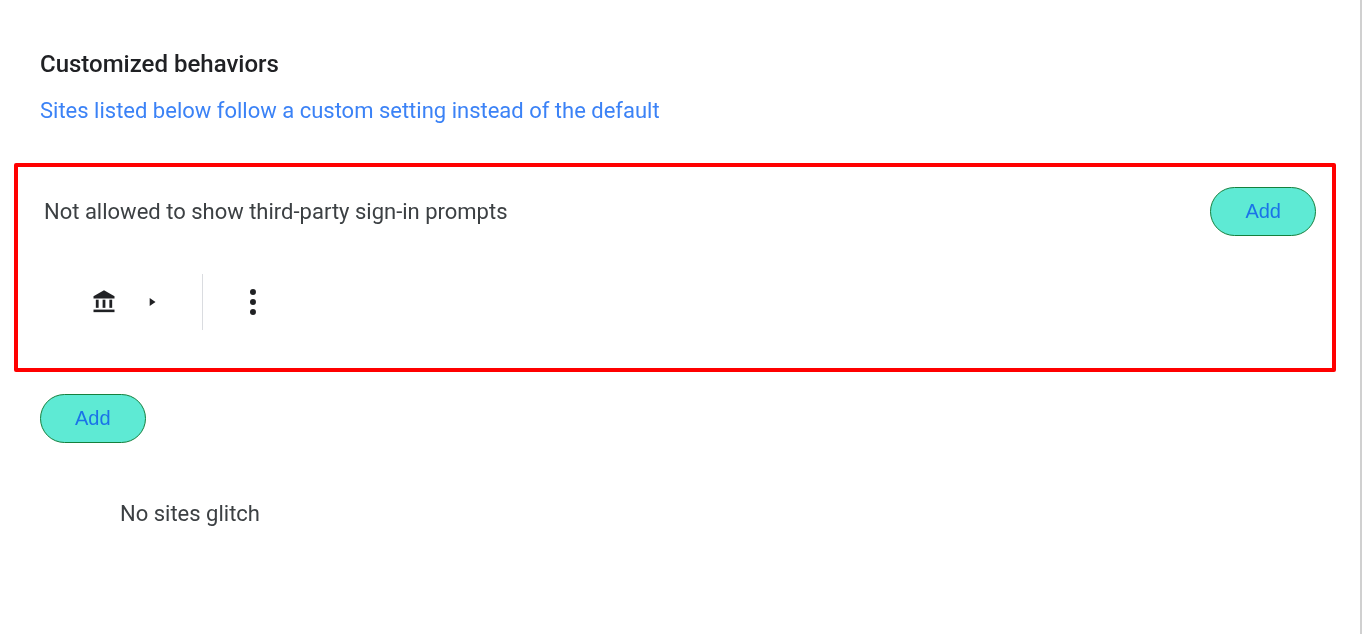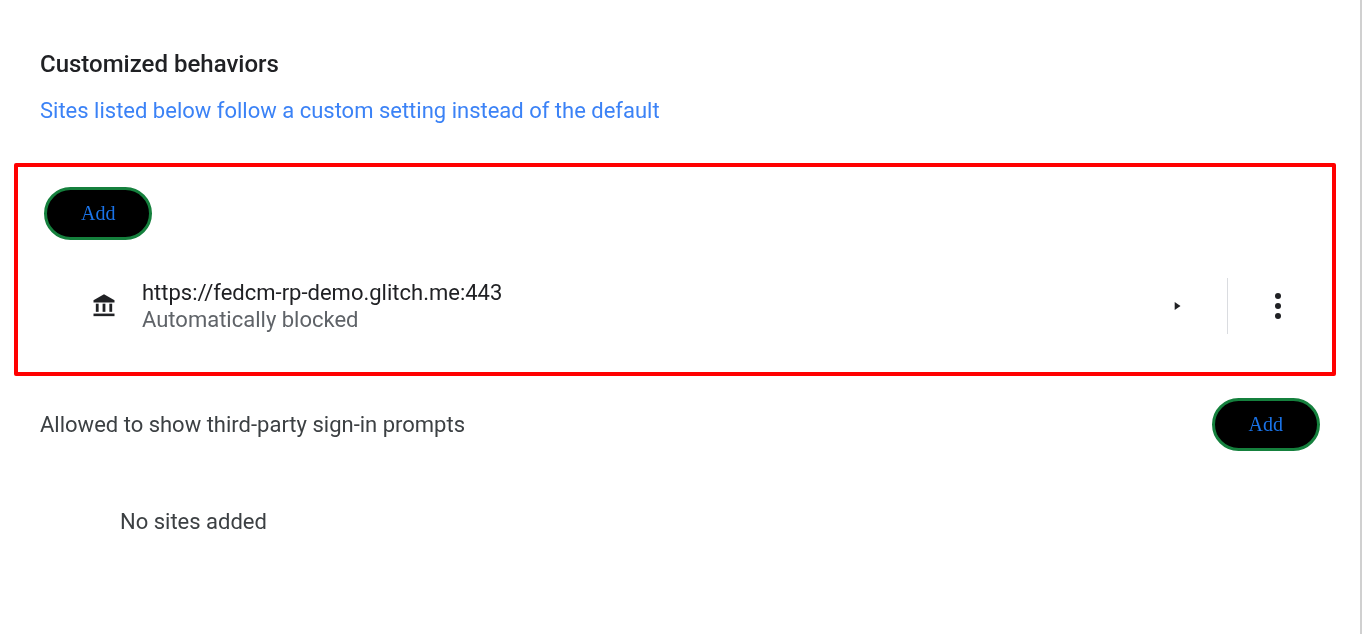--- a/index.html
+++ b/index.html
@@ -45,29 +45,28 @@
     margin-bottom: 18px;
   }
   .list-header-row.standalone {
     padding: 4px 0;
   }
   .list-header-label {
     font-size: 22px;
     color: #3c4043;
   }
   .add-button {
-    border: 3px solid #15803d;
-    background: #000000;
+    border: 1px solid #15803d;
+    background: #5eead4;
     color: #1a73e8;
     font-size: 20px;
     font-weight: 500;
     padding: 12px 34px;
     border-radius: 999px;
     cursor: pointer;
-    font-family: Liberation Serif, serif;
   }
   .site-row {
     display: flex;
     align-items: center;
     padding: 18px 0 0 0;
     cursor: pointer;
   }
   .site-icon-wrap {
     width: 78px;
     padding-left: 46px;
@@ -126,55 +125,51 @@
 </head>
 <body>
 
 <div class="container">
 
   <div class="section-title">Customized behaviors</div>
   <div class="section-desc">Sites listed below follow a custom setting instead of the default</div>
 
   <div class="highlight-box">
     <div class="list-header-row">
+      <div class="list-header-label">Not allowed to show third-party sign-in prompts</div>
       <button class="add-button">Add</button>
     </div>
 
     <div class="site-row">
       <div class="site-icon-wrap">
         <svg width="28" height="28" viewBox="0 0 24 24" fill="#202124">
           <path d="M12 2 L3 7 L3 9 L21 9 L21 7 Z"></path>
           <rect x="5" y="10" width="2.4" height="7"></rect>
           <rect x="10.8" y="10" width="2.4" height="7"></rect>
           <rect x="16.6" y="10" width="2.4" height="7"></rect>
           <rect x="3" y="18.5" width="18" height="2.2"></rect>
         </svg>
-      </div>
-      <div class="site-text">
-        <div class="site-url">https://fedcm-rp-demo.glitch.me:443</div>
-        <div class="site-sub">Automatically blocked</div>
       </div>
       <div class="site-actions">
         <div class="chevron-btn">
           <svg width="14" height="14" viewBox="0 0 24 24" fill="#202124">
             <path d="M8 5 L18 12 L8 19 Z"></path>
           </svg>
         </div>
         <div class="divider-vert"></div>
         <div class="more-btn">
           <svg width="6" height="26" viewBox="0 0 6 26" fill="#202124">
             <circle cx="3" cy="3" r="3"></circle>
             <circle cx="3" cy="13" r="3"></circle>
             <circle cx="3" cy="23" r="3"></circle>
           </svg>
         </div>
       </div>
     </div>
   </div>
 
   <div class="list-header-row standalone">
-    <div class="list-header-label">Allowed to show third-party sign-in prompts</div>
     <button class="add-button">Add</button>
   </div>
 
-  <div class="empty-text">No sites added</div>
+  <div class="empty-text">No sites glitch</div>
 
 </div>
 
 </body></html>

